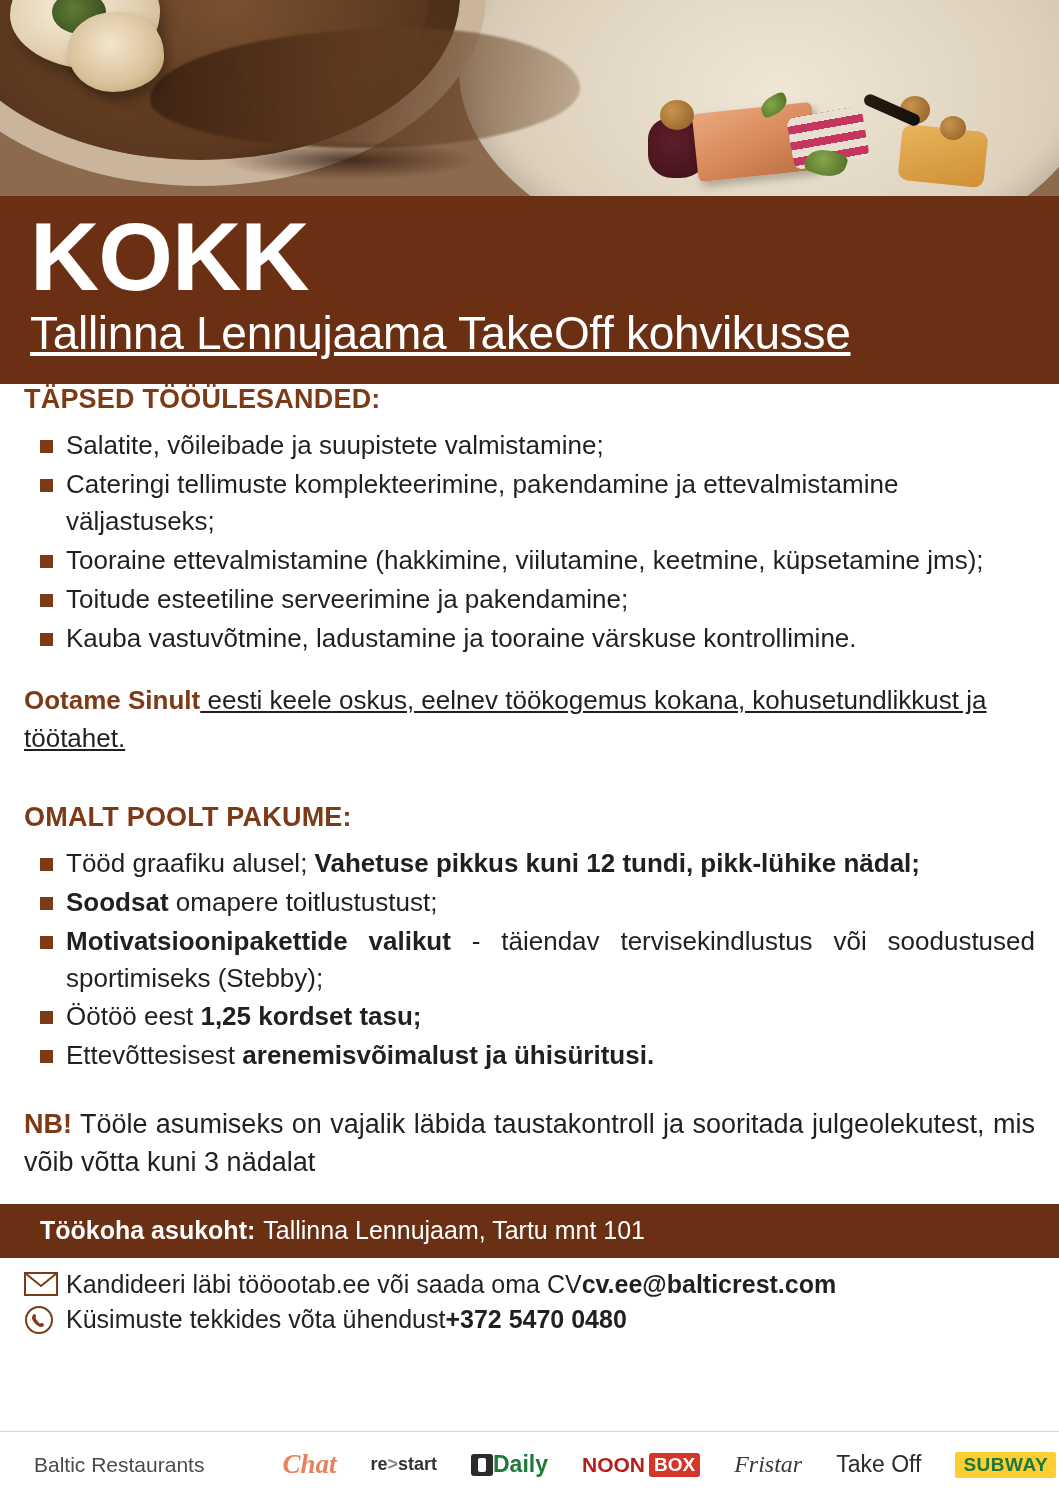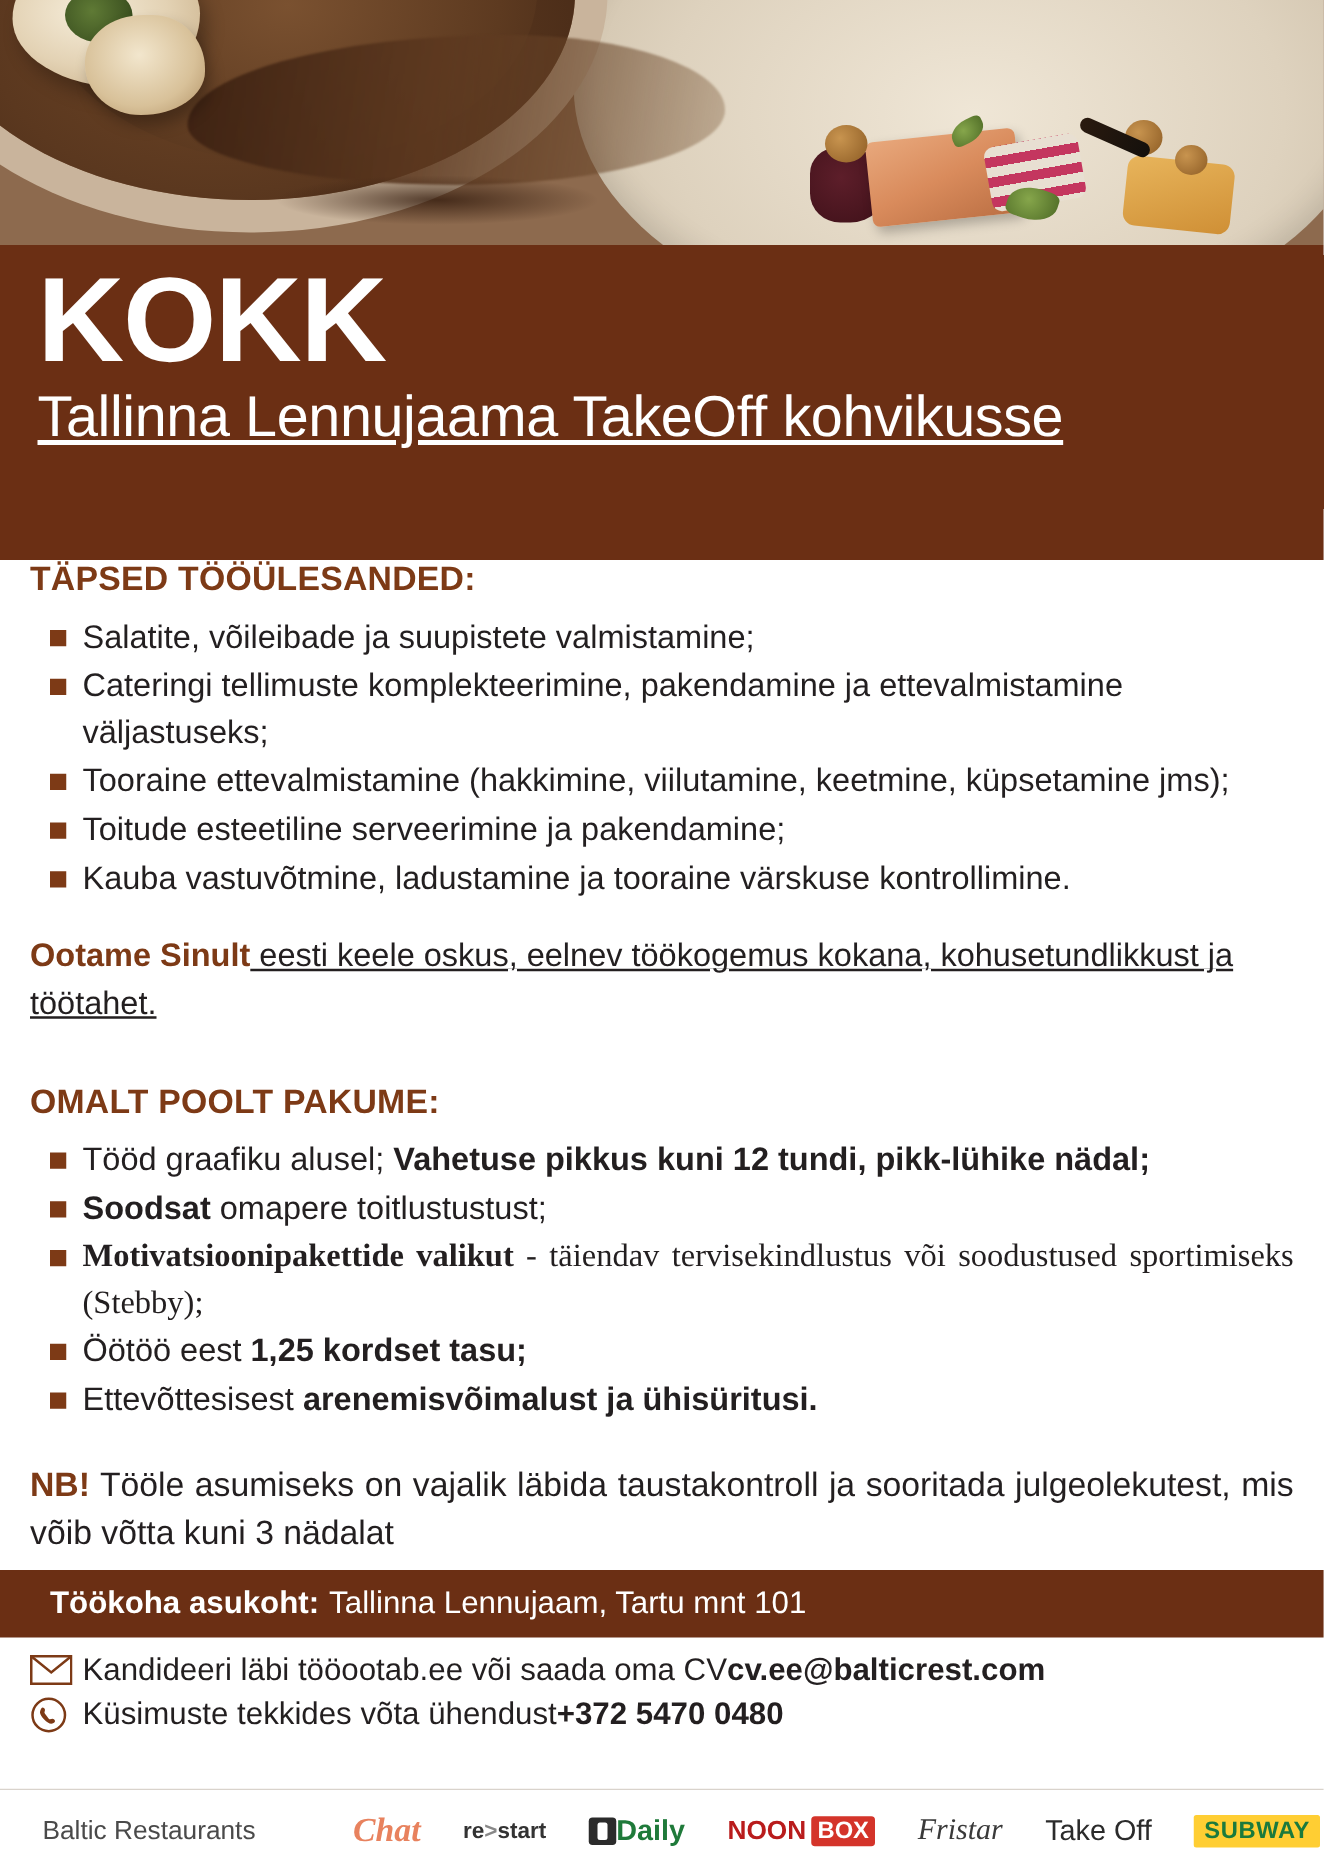--- a/index.html
+++ b/index.html
@@ -147,21 +147,21 @@
     width: 260px; height: 40px;
     background: radial-gradient(ellipse at 50% 50%, rgba(52,28,14,.8), rgba(52,28,14,0) 70%);
     border-radius: 50%;
   }
 
   
   .titleband {
     background: #6b2f14;
     color: #ffffff;
     padding: 12px 0 14px 30px;
-    height: 252px;
+    height: 188px;
   }
   .title-main {
     font-size: 96px;
     font-weight: bold;
     line-height: 1.02;
     letter-spacing: -1px;
   }
   .title-sub {
     font-size: 46px;
     font-weight: normal;
@@ -206,34 +206,34 @@
     line-height: 1.45;
     color: #231f20;
   }
   .expect .lead { color: #7d3a16; font-weight: bold; }
   .expect .uline { text-decoration: underline; }
 
   .gap-a { height: 44px; }
 
   .offer-list li { font-size: 25px; }
   .offer-list b { font-weight: bold; }
-  .justify { text-align: justify; font-family: Liberation Serif, serif; }
+  .justify { text-align: justify; }
 
   .nb {
     margin-top: 32px;
     font-size: 27px;
     line-height: 1.4;
     text-align: justify;
     color: #231f20;
   }
   .nb .nb-lead { color: #7d3a16; font-weight: bold; }
 
   
   .locbar {
-    margin-top: 10px;
+    margin-top: 22px;
     background: #6b2f14;
     color: #ffffff;
     height: 54px;
     display: flex;
     align-items: center;
     padding-left: 40px;
     font-size: 25px;
   }
   .locbar b { font-weight: bold; margin-right: 8px; }
 

